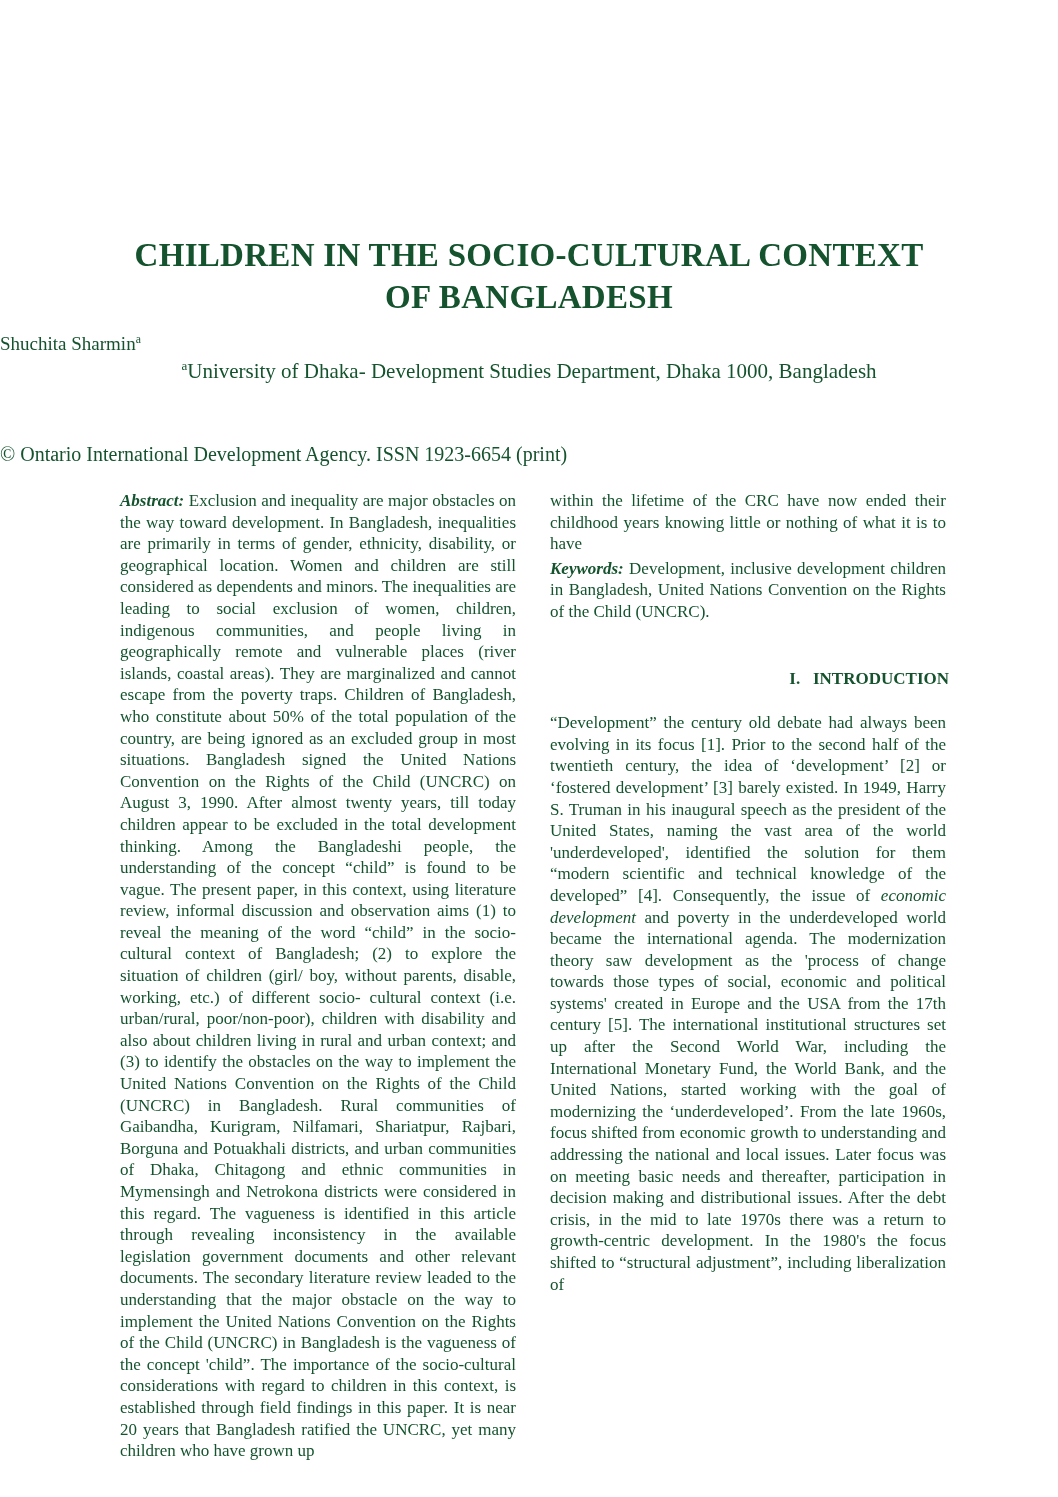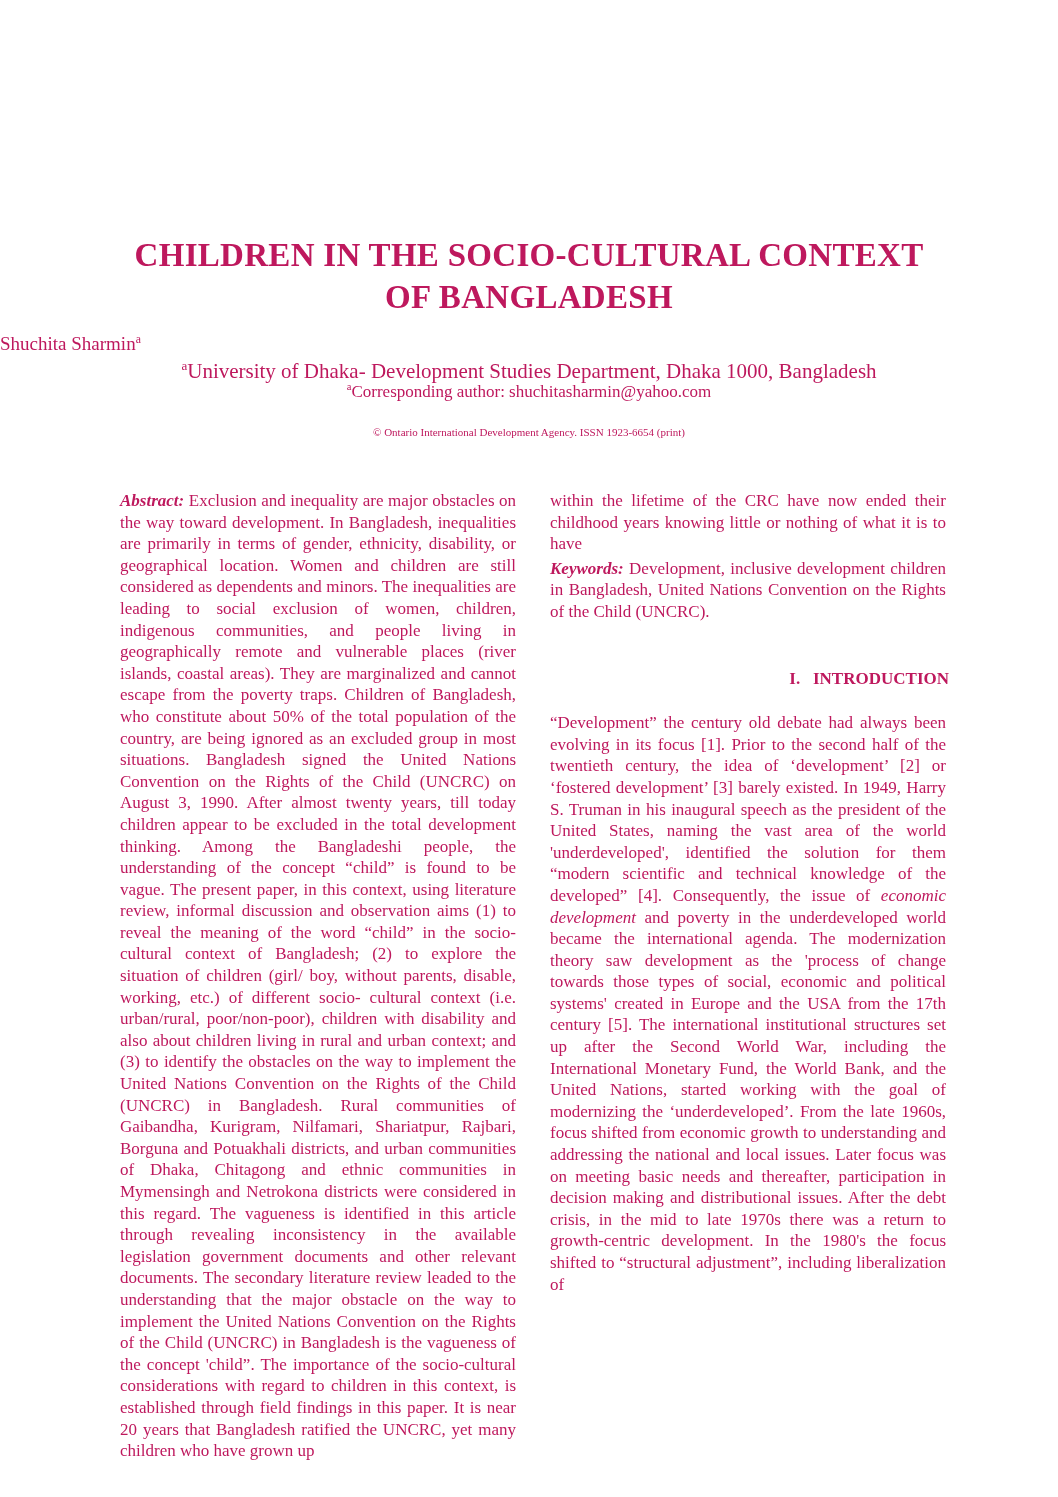--- a/index.html
+++ b/index.html
@@ -5,21 +5,21 @@
   html, body {
     margin: 0;
     padding: 0;
     background: #ffffff;
   }
   .page {
     position: relative;
     width: 1036px;
     height: 1497px;
     background: #ffffff;
-    color: #be185d;
+    color: #14532d;
     font-family: "Liberation Serif", serif;
     overflow: hidden;
   }
   .paper-title {
     position: absolute;
     top: 234px;
     left: 109px;
     width: 840px;
     margin: 0;
     text-align: center;
@@ -48,25 +48,24 @@
     position: absolute;
     top: 381px;
     left: 0;
     width: 1058px;
     text-align: center;
     font-size: 17px;
   }
   sup { font-size: 0.62em; }
   .pub-block {
     position: absolute;
-    top: 423px;
+    top: 445px;
     left: 0;
     width: 1058px;
-    text-align: center;
-    font-size: 11px;
+    font-size: 20px;
     line-height: 19px;
   }
   .col {
     position: absolute;
     top: 487px;
     width: 402px;
     font-size: 17px;
     line-height: 21.6px;
     text-align: justify;
   }
@@ -93,23 +92,20 @@
   <h1 class="paper-title">CHILDREN IN THE SOCIO-CULTURAL CONTEXT OF BANGLADESH</h1>
 
   <div class="author-line">
     <span>Shuchita Sharmin</span><sup>a</sup>
   </div>
 
   <div class="affiliation-line">
     <sup>a</sup><span>University of Dhaka- Development Studies Department, Dhaka 1000, Bangladesh</span>
   </div>
 
-  <div class="corresponding-line">
-    <sup>a</sup><span>Corresponding author: shuchitasharmin@yahoo.com</span>
-  </div>
 
   <div class="pub-block">
     <div>© Ontario International Development Agency. ISSN 1923-6654 (print)</div>
   </div>
 
   <div class="col col-left">
     <p><span class="inline-label">Abstract:</span> <span>Exclusion and inequality are major obstacles on the way toward development. In Bangladesh, inequalities are primarily in terms of gender, ethnicity, disability, or geographical location. Women and children are still considered as dependents and minors. The inequalities are leading to social exclusion of women, children, indigenous communities, and people living in geographically remote and vulnerable places (river islands, coastal areas). They are marginalized and cannot escape from the poverty traps. Children of Bangladesh, who constitute about 50% of the total population of the country, are being ignored as an excluded group in most situations. Bangladesh signed the United Nations Convention on the Rights of the Child (UNCRC) on August 3, 1990. After almost twenty years, till today children appear to be excluded in the total development thinking.  Among the Bangladeshi people, the understanding of the concept “child” is found to be vague. The present paper, in this context, using literature review, informal discussion and observation aims (1) to reveal the meaning of the word “child” in the socio-cultural context of Bangladesh; (2) to explore the situation of children (girl/ boy, without parents, disable, working, etc.) of different socio- cultural context (i.e. urban/rural, poor/non-poor), children with disability and also about children living in rural and urban context; and (3) to identify the obstacles on the way to implement the United Nations Convention on the Rights of the Child (UNCRC) in Bangladesh. Rural communities of Gaibandha, Kurigram, Nilfamari, Shariatpur, Rajbari, Borguna and Potuakhali districts, and urban communities of Dhaka, Chitagong and ethnic communities in Mymensingh and Netrokona districts were considered in this regard. The vagueness is identified in this article through revealing inconsistency in the available legislation government documents and other relevant documents. The secondary literature review leaded to the understanding that the major obstacle on the way to implement the United Nations Convention on the Rights of the Child (UNCRC) in Bangladesh is the vagueness of the concept 'child”. The importance of the socio-cultural considerations with regard to children in this context, is established through field findings in this paper. It is near 20 years that Bangladesh ratified the UNCRC, yet many children who have grown up</span></p>
   </div>
 
   <div class="col col-right">

